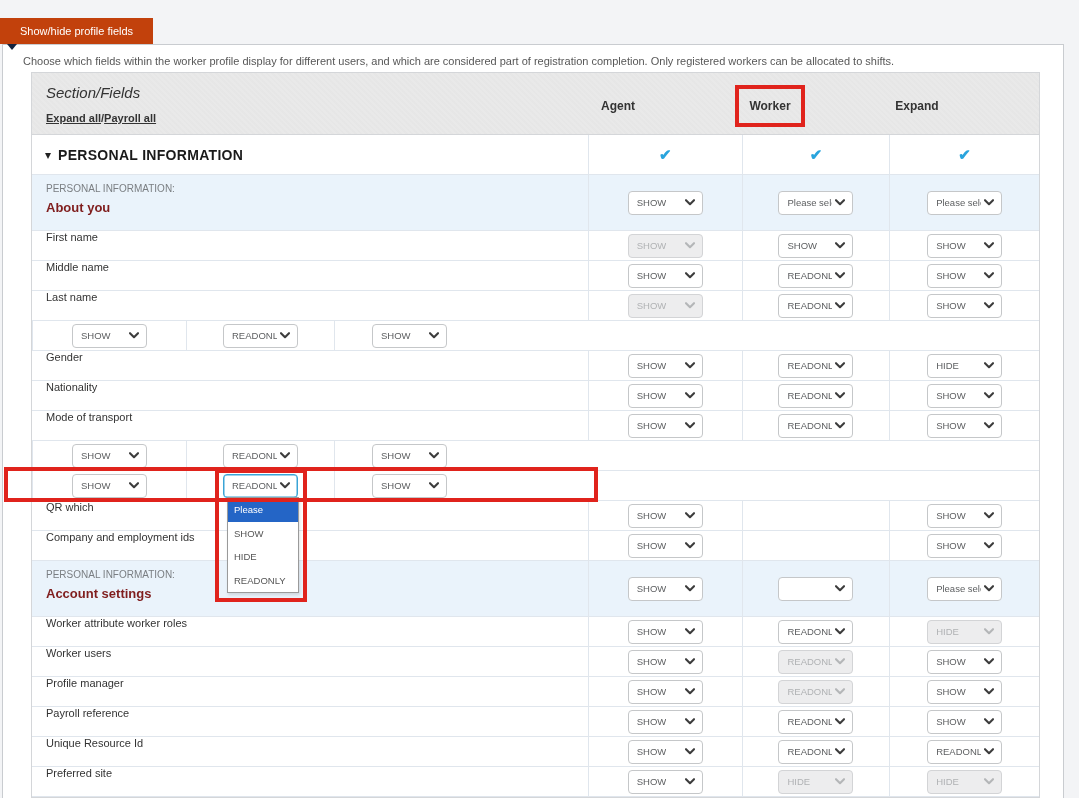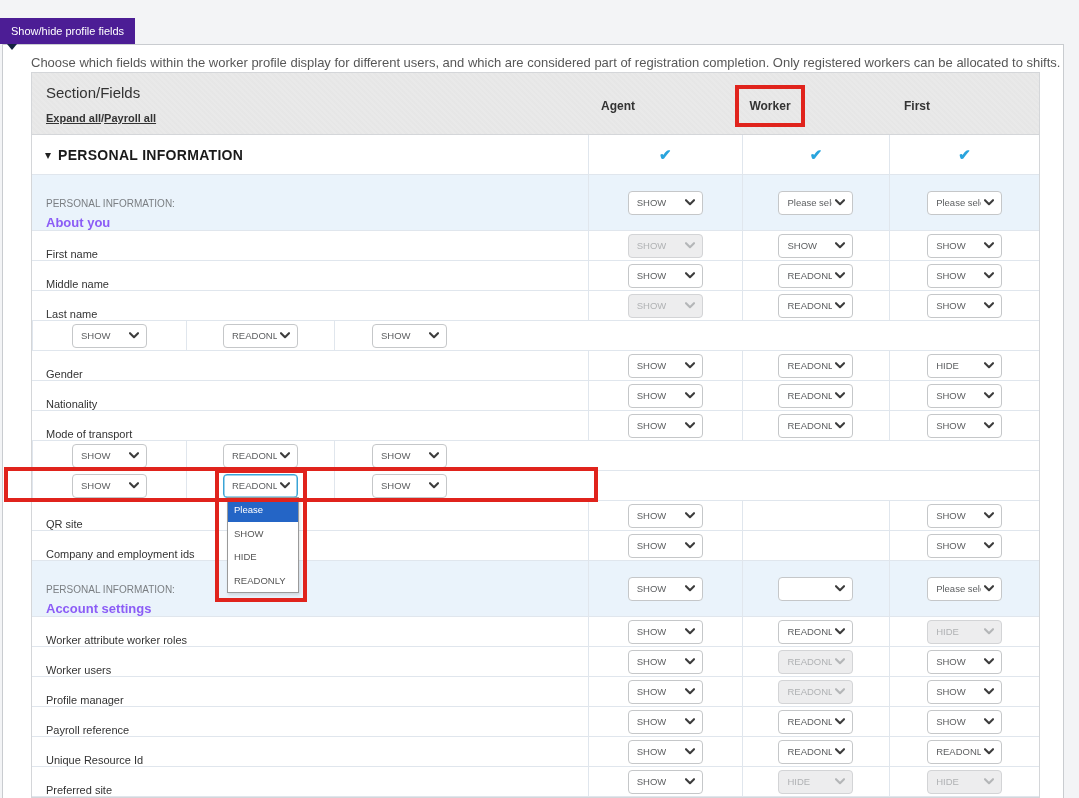--- a/index.html
+++ b/index.html
@@ -1,37 +1,37 @@
 <!DOCTYPE html>
 <html><head>
 <meta charset="utf-8">
 <style>
   * { margin:0; padding:0; box-sizing:border-box; }
   html,body { width:1079px; height:798px; overflow:hidden;
     font-family:"Liberation Sans", sans-serif; background:#f3f4f6; }
 
   
-  .tab { position:absolute; left:0; top:18px; height:26px; background:#4c1d95;
-    color:#fff; font-size:11px; line-height:26px; padding:0 11px; cursor:pointer; }
+  .tab { position:absolute; left:0; top:18px; height:26px; background:#c2410c;
+    color:#fff; font-size:11px; line-height:26px; padding:0 20px; cursor:pointer; }
   .tab-caret { position:absolute; left:7px; top:44px; width:0; height:0;
     border-left:5px solid transparent; border-right:5px solid transparent;
     border-top:6px solid #13233f; z-index:60; }
 
   
   .panel { position:absolute; left:2px; top:44px; width:1062px; height:760px;
     background:#fff; border:1px solid #c9ccd0; }
-  .description { position:absolute; left:28px; top:10px; font-size:13px; color:#575757; }
+  .description { position:absolute; left:20px; top:10px; font-size:11px; color:#575757; }
 
   
   .ftable { position:absolute; left:28px; top:27px; width:1009px;
     border:1px solid #d4d6d9; background:#fff; }
   .thead { position:relative; height:62px; background:#e9e9e9;
     background-image:repeating-linear-gradient(45deg, rgba(0,0,0,0.012) 0 2px, rgba(255,255,255,0.02) 2px 4px);
     border-bottom:1px solid #d4d6d9; }
-  .sf-label { position:absolute; left:14px; top:11px; font-size:15px; color:#333; }
+  .sf-label { position:absolute; left:14px; top:11px; font-size:15px; color:#333;font-style:italic; }
   .expand-links { position:absolute; left:14px; top:39px; font-size:11px; font-weight:bold; color:#333; }
   .expand-links a { color:#333; text-decoration:underline; cursor:pointer; }
   .col-head { position:absolute; top:26px; transform:translateX(-50%);
     font-size:12px; font-weight:bold; color:#333; }
 
   .hl-box { position:absolute; border:4px solid #e0231c; z-index:30; pointer-events:none; }
   .hl-worker-col { left:703px; top:12px; width:70px; height:42px; }
   .hl-label-row { left:1px; top:422px; width:594px; height:35px; z-index:50; }
 
   
@@ -43,25 +43,25 @@
   .c-label { width:557px; }
   .c-agent { width:154px; }
   .c-worker { width:148px; }
   .c-client { width:150px; }
   .val-cell { border-left:1px solid #e0e6ed; display:flex; align-items:center; justify-content:center; }
 
   .section .c-label { display:flex; align-items:center; padding-left:13px; }
   .tri { font-size:12px; color:#222; margin-right:7px; line-height:1; cursor:pointer; }
   .section-title { font-size:14px; font-weight:bold; color:#1a1a1a; letter-spacing:.3px; }
 
-  .subsection .c-label { padding:23px 0 0 14px; }
+  .subsection .c-label { padding:8px 0 0 14px; }
   .sub-cat { font-size:10px; color:#7a7e82; margin-bottom:6px; }
-  .sub-title { font-size:13px; font-weight:bold; color:#8b5cf6; }
-
-  .field .c-label { display:flex; align-items:flex-end; padding-left:14px; }
+  .sub-title { font-size:13px; font-weight:bold; color:#7f1d1d; }
+
+  .field .c-label { display:flex; align-items:flex-start; padding-left:14px; }
   .field-label { font-size:11px; color:#333; }
 
   .check { color:#29a4dd; font-size:15px; font-weight:bold; }
 
   
   .sel { width:75px; height:24px; background:#fff; border:1px solid #c5c7c9; border-radius:4px;
     display:flex; align-items:center; justify-content:space-between; padding:0 7px 0 8px;
     cursor:pointer; position:relative; z-index:1; }
   .sel-text { font-size:9.5px; color:#5c5e60; white-space:nowrap; overflow:hidden; }
   .chev { display:flex; color:#3c3c3c; flex:none; margin-left:3px; }
@@ -86,21 +86,21 @@
 
 <div class="panel">
   <div class="description">Choose which fields within the worker profile display for different users, and which are considered part of registration completion. Only registered workers can be allocated to shifts.</div>
 
   <div class="ftable">
     <div class="thead">
       <div class="sf-label">Section/Fields</div>
       <div class="expand-links"><a>Expand all</a><span>/</span><a>Payroll all</a></div>
       <span class="col-head" style="left:586px">Agent</span>
       <span class="col-head" style="left:738px">Worker</span>
-      <span class="col-head" style="left:885px">First</span>
+      <span class="col-head" style="left:885px">Expand</span>
       <div class="hl-box hl-worker-col"></div>
     </div>
     <div id="rows">
         <div class="row section">
           <div class="cell c-label">
             <span class="tri">▾</span>
             <span class="section-title">PERSONAL INFORMATION</span>
           </div>
           <div class="cell val-cell c-agent">
             <span class="check">✔</span>
@@ -456,21 +456,21 @@
               <span class="chev">
                 <svg width="10" height="7" viewBox="0 0 10 7">
                   <path d="M1 1.2 L5 5.2 L9 1.2" fill="none" stroke="currentColor" stroke-width="2.1" stroke-linecap="round" stroke-linejoin="round"></path>
                 </svg>
               </span>
             </div>
           </div>
         </div>
         <div class="row field">
           <div class="cell c-label">
-            <span class="field-label">QR site</span>
+            <span class="field-label">QR which</span>
           </div>
           <div class="cell val-cell c-agent">
             <div class="sel">
               <span class="sel-text">SHOW</span>
               <span class="chev">
                 <svg width="10" height="7" viewBox="0 0 10 7">
                   <path d="M1 1.2 L5 5.2 L9 1.2" fill="none" stroke="currentColor" stroke-width="2.1" stroke-linecap="round" stroke-linejoin="round"></path>
                 </svg>
               </span>
             </div>

